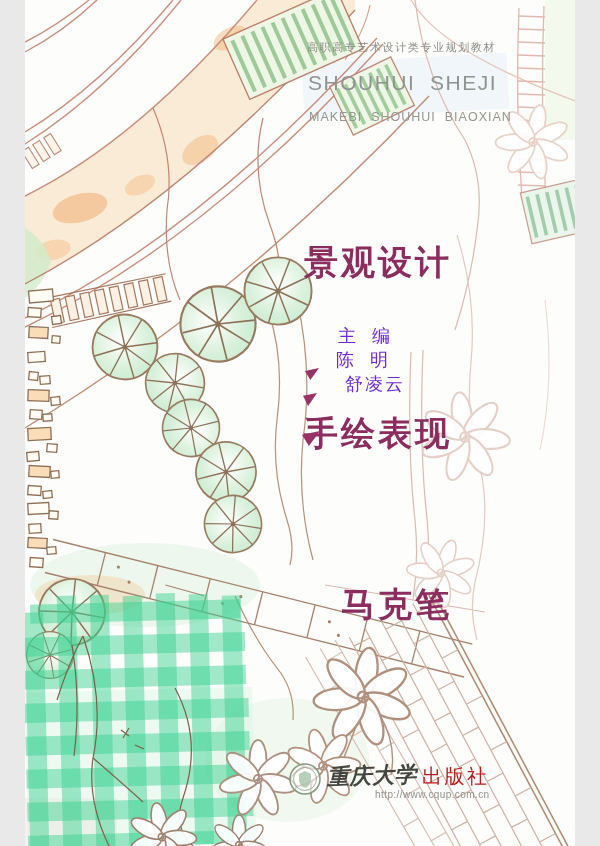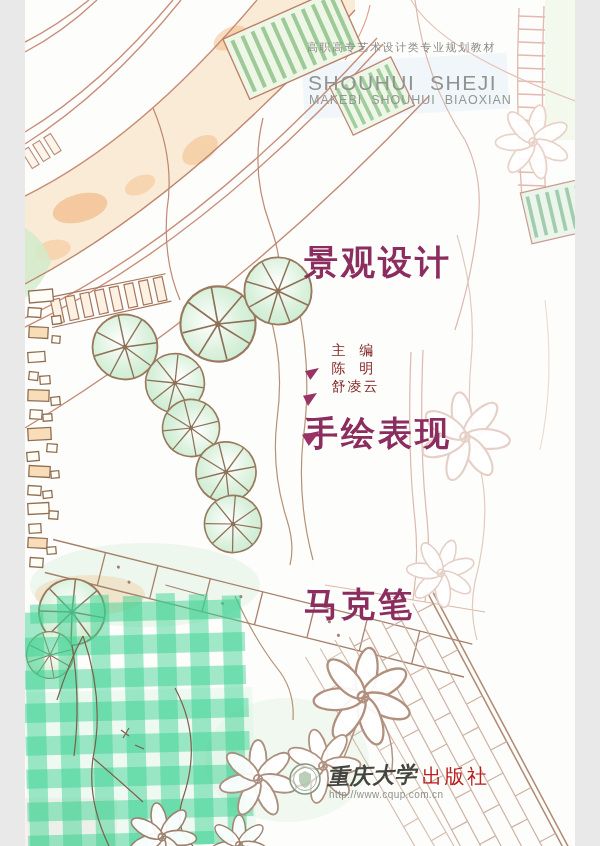--- a/index.html
+++ b/index.html
@@ -1,28 +1,29 @@
 <!DOCTYPE html>
 <html><head>
 <meta charset="utf-8">
 <style>
   html,body{margin:0;padding:0;background:#e9e9e9;}
   .cover{
     position:relative;width:550px;height:846px;margin:0 auto;
     background:#fdfdfb;overflow:hidden;
     font-family:"Liberation Sans","DejaVu Sans",sans-serif;
+    text-align:right;
   }
   .cover svg.art{position:absolute;left:0;top:0;}
   .txt{position:absolute;white-space:pre;}
   .series{left:282px;top:40px;font-size:11px;letter-spacing:1.6px;color:#8b8b86;}
   .pinyin1{left:283px;top:71px;font-size:21px;letter-spacing:1.5px;color:#8f9490;font-weight:500;}
-  .pinyin2{left:284px;top:93px;font-size:12.5px;letter-spacing:1px;color:#93978f;font-weight:500;}
+  .pinyin2{left:284px;top:110px;font-size:12.5px;letter-spacing:1px;color:#93978f;font-weight:500;}
   .title{left:279px;top:120px;margin:0;font-size:34px;line-height:57px;font-weight:900;
          color:#8b2d5e;letter-spacing:3px;font-family:"DejaVu Sans",sans-serif;}
-  .editors{left:283px;top:326px;font-size:14px;color:#7f1d1d;letter-spacing:2px;}
+  .editors{left:283px;top:303px;font-size:18px;color:#6d28d9;letter-spacing:2px;}
   .editors .gap1{margin-right:13px;}
   .editors .gap2{margin-right:15px;}
   .tri{position:absolute;background:#9a3365;}
   .tri1{left:280px;top:368px;width:14px;height:12px;clip-path:polygon(0% 25%,100% 0%,38% 100%);}
   .tri2{left:278px;top:393px;width:14px;height:13px;clip-path:polygon(0% 22%,100% 0%,36% 100%);}
   .tri3{left:277px;top:431px;width:18px;height:15px;clip-path:polygon(0% 25%,100% 0%,38% 100%);}
   .publisher{position:absolute;left:262px;top:761px;display:flex;align-items:flex-start;gap:4px;}
   .pub-text{display:flex;flex-direction:column;}
   .pub-name{display:flex;align-items:baseline;height:27px;}
   .pub-script{font-family:"DejaVu Serif","Liberation Serif",serif;font-style:italic;font-weight:bold;

